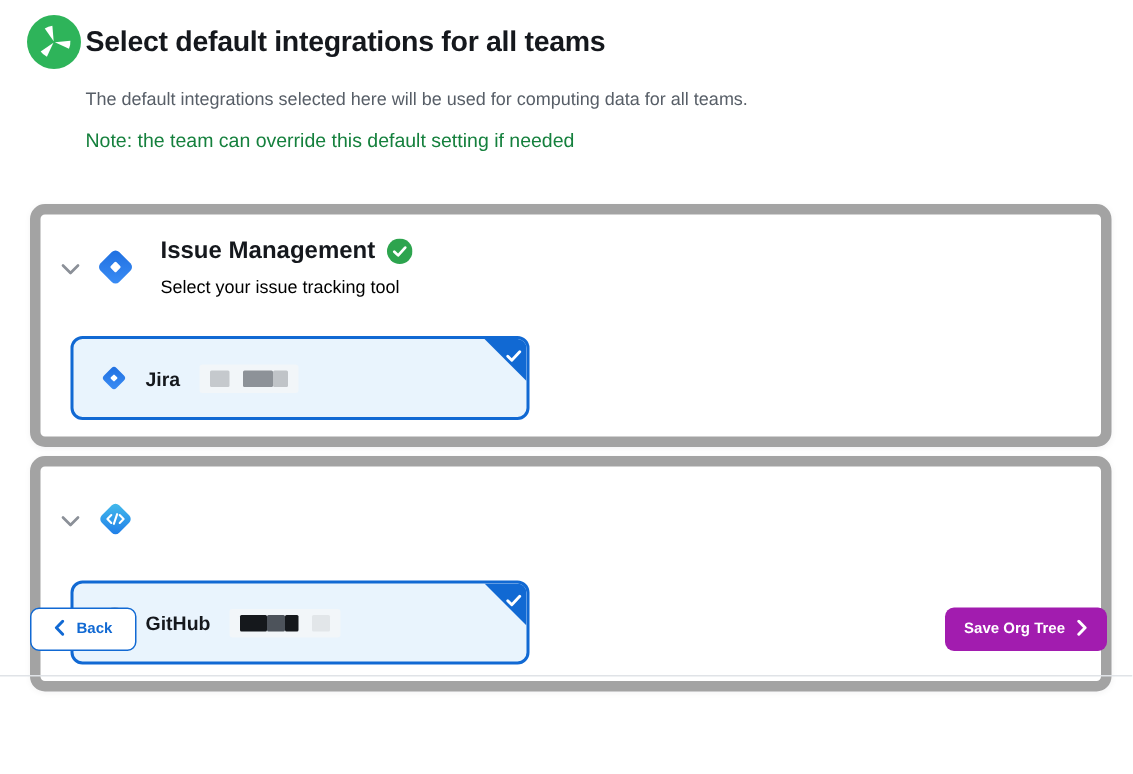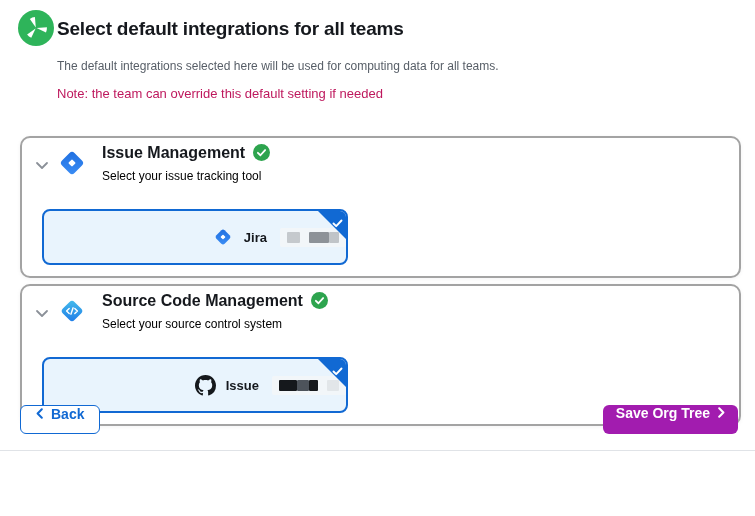--- a/index.html
+++ b/index.html
@@ -15,31 +15,31 @@
   .page { position: relative; width: 755px; height: 453px; }
 
   
   .header { position: relative; padding: 14px 20px 0 57px; }
   .logo { position: absolute; left: 18px; top: 10px; width: 36px; height: 36px; }
   .page-title {
     font-size: 19px; font-weight: bold; letter-spacing: -0.2px;
     color: #15181d; margin-top: 3px; line-height: 24px;
   }
   .desc { font-size: 12px; color: #575e67; margin-top: 17px; line-height: 16px; }
-  .note { font-size: 13px; color: #be185d; margin-top: 12px; line-height: 16px; }
+  .note { font-size: 13px; color: #15803d; margin-top: 12px; line-height: 16px; }
 
   
   .sections { margin-top: 34px; }
   .section-card {
     width: 721px; margin: 0 0 6px 20px;
     background: #fff;
-    border: 2px solid #a3a3a3;
+    border: 7px solid #a3a3a3;
     border-radius: 10px;
     box-shadow: 0 1px 4px rgba(16,24,40,.05);
-    padding: 4px 0 11px 0;
+    padding: 14px 0 11px 0;
   }
   .section-head { display: flex; align-items: flex-start; padding-left: 13px; }
   .collapse-chevron { margin-top: 14px; cursor: pointer; flex: 0 0 auto; }
   .section-icon { width: 30px; height: 30px; margin: 6px 0 0 8px; flex: 0 0 auto; }
   .section-texts { margin-left: 15px; }
   .section-title-row { display: flex; align-items: center; gap: 8px; }
   .section-title { font-size: 16px; font-weight: bold; color: #15181d; line-height: 21px; }
   .check-circle { width: 17px; height: 17px; display: block; }
   .section-sub { font-size: 12px; color: #000000; margin-top: 6px; }
 
@@ -48,21 +48,20 @@
     position: relative;
     margin: 26px 0 0 20px;
     width: 306px; height: 56px;
     background: #e9f4fd;
     border: 2px solid #1169d3;
     border-radius: 8px;
     overflow: hidden;
     display: flex; align-items: center;
     padding-left: 17px;
     cursor: pointer;
-    justify-content: flex-end;
   }
   .option-icon { width: 20px; height: 20px; flex: 0 0 auto; }
   .option-label { font-size: 13px; font-weight: bold; color: #15181d; margin-left: 11px; }
   .corner-flag {
     position: absolute; top: 0; right: 0;
     width: 0; height: 0;
     border-top: 28px solid #1169d3;
     border-left: 28px solid transparent;
   }
   .corner-check { position: absolute; top: 3px; right: 3px; }
@@ -84,22 +83,22 @@
   .gh-b4 { width: 12px; background: #e2e6e9; }
 
   
   .footer {
     position: absolute; left: 20px; right: 17px; bottom: 19px;
     display: flex; justify-content: space-between; align-items: center;
   }
   .btn {
     height: 29px; border-radius: 6px;
     font-family: "Liberation Sans", sans-serif;
-    font-size: 14px; font-weight: bold;
-    display: inline-flex; align-items: flex-start; gap: 8px;
+    font-size: 10px; font-weight: bold;
+    display: inline-flex; align-items: center; gap: 8px;
     cursor: pointer;
   }
   .btn-back {
     background: #fff; color: #1169d3;
     border: 1.5px solid #1169d3;
     padding: 0 15px;
   }
   .btn-save {
     background: #a21caf; color: #fff;
     border: none; padding: 0 13px;
@@ -203,40 +202,28 @@
             </linearGradient>
               </defs>
             <rect x="6.8" y="6.8" width="16.4" height="16.4" rx="3.5" transform="rotate(45 15 15)" fill="url(#cg)"></rect>
             <g stroke="#ffffff" stroke-width="1.4" fill="none" stroke-linecap="round" stroke-linejoin="round">
               <path d="M12.2 12.4 L9.6 15 L12.2 17.6"></path>
               <path d="M17.8 12.4 L20.4 15 L17.8 17.6"></path>
               <path d="M16.1 11.8 L13.9 18.2"></path>
             </g>
           </svg>
         </span>
-        <div class="section-texts">
-          <div class="section-title-row">
-            <span class="section-title">Source Code Management</span>
-            <span>
-              <svg class="check-circle" viewBox="0 0 16 16">
-                  <circle cx="8" cy="8" r="8" fill="#2da44e"></circle>
-                  <path d="M4.6 8.3 L7 10.6 L11.4 5.7" stroke="#fff" stroke-width="1.7" fill="none" stroke-linecap="round" stroke-linejoin="round"></path>
-                </svg>
-            </span>
-          </div>
-          <div class="section-sub">Select your source control system</div>
-        </div>
       </div>
       <div class="option-card">
         <span class="option-icon">
           <svg width="21" height="21" viewBox="0 0 16 16" fill="#15181c">
             <path d="M8 0C3.58 0 0 3.58 0 8c0 3.54 2.29 6.53 5.47 7.59.4.07.55-.17.55-.38 0-.19-.01-.82-.01-1.49-2.01.37-2.53-.49-2.69-.94-.09-.23-.48-.94-.82-1.13-.28-.15-.68-.52-.01-.53.63-.01 1.08.58 1.23.82.72 1.21 1.87.87 2.33.66.07-.52.28-.87.51-1.07-1.78-.2-3.64-.89-3.64-3.95 0-.87.31-1.59.82-2.15-.08-.2-.36-1.02.08-2.12 0 0 .67-.21 2.2.82.64-.18 1.32-.27 2-.27s1.36.09 2 .27c1.53-1.04 2.2-.82 2.2-.82.44 1.1.16 1.92.08 2.12.51.56.82 1.27.82 2.15 0 3.07-1.87 3.75-3.65 3.95.29.25.54.73.54 1.48 0 1.07-.01 1.93-.01 2.2 0 .21.15.46.55.38A8.01 8.01 0 0 0 16 8c0-4.42-3.58-8-8-8z"></path>
           </svg>
         </span>
-        <span class="option-label">Issue</span>
+        <span class="option-label">GitHub</span>
         <span class="redact-strip">
           <span class="b gh-b1"></span>
             <span class="b gh-b2"></span>
             <span class="b gh-b3"></span>
             <span class="redact-gap"></span>
             <span class="b gh-b4"></span>
         </span>
         <span class="corner-flag"></span>
         <span class="corner-check">
           <svg width="11" height="9" viewBox="0 0 11 9">

